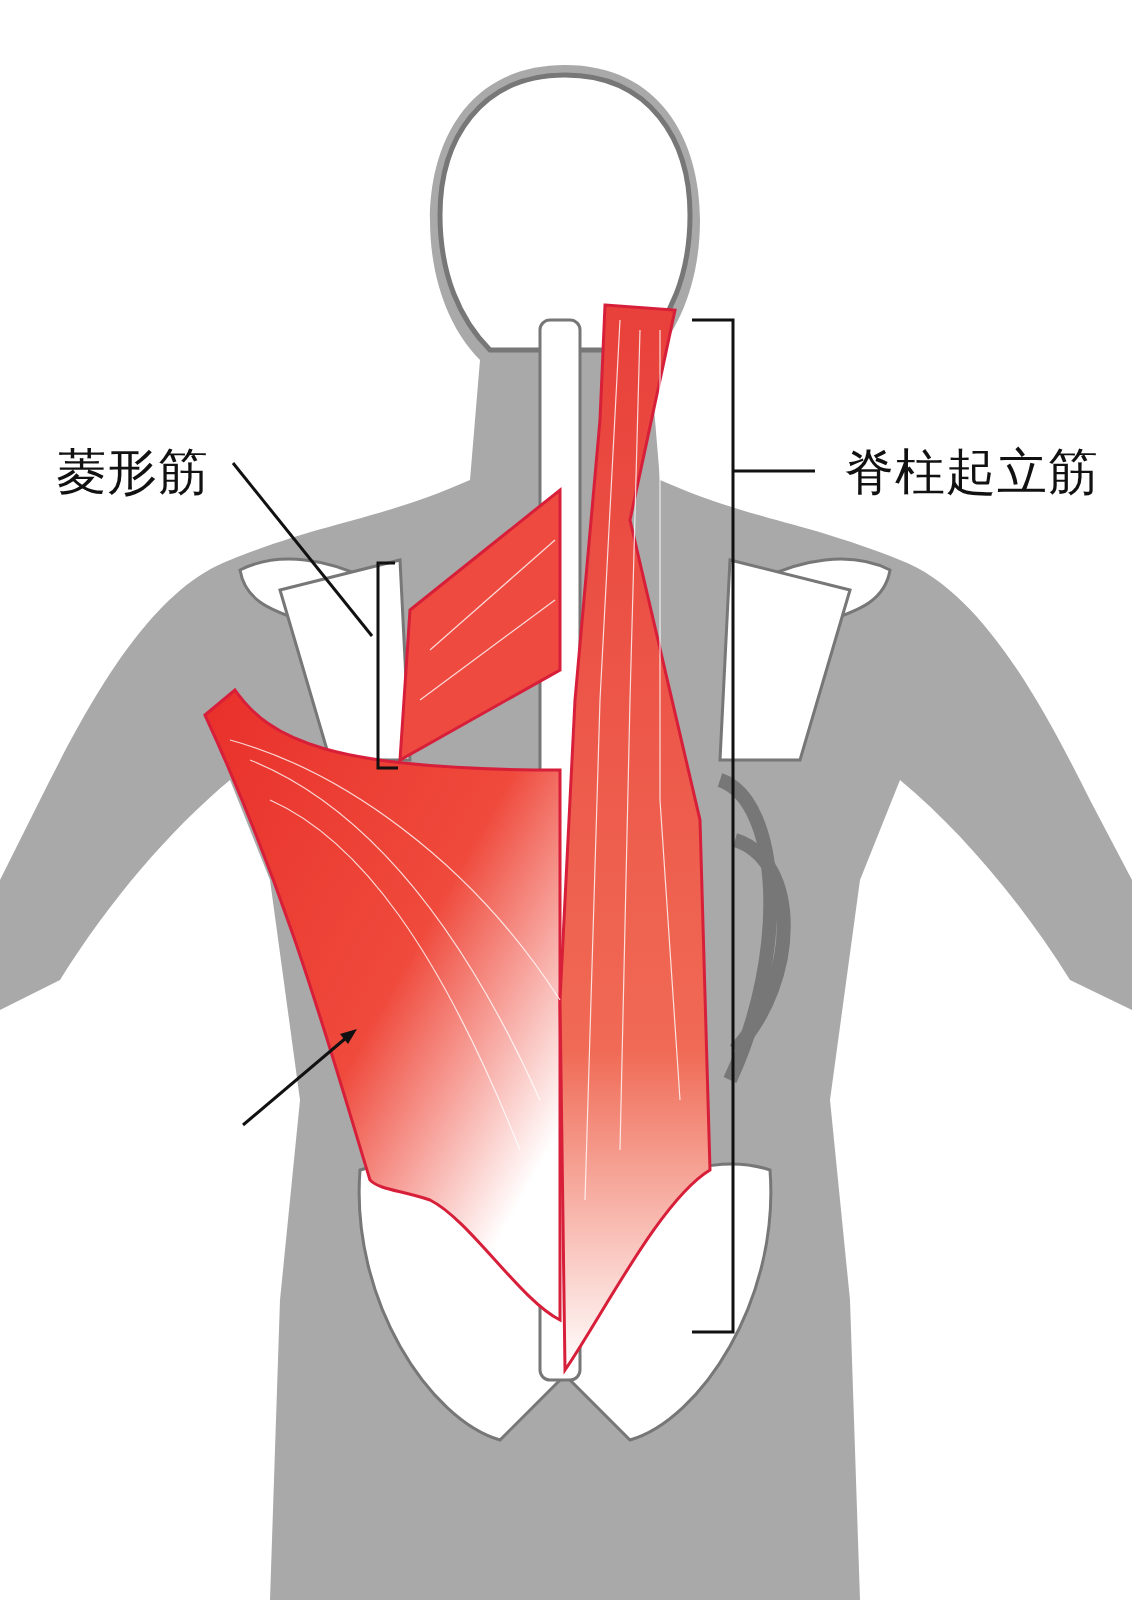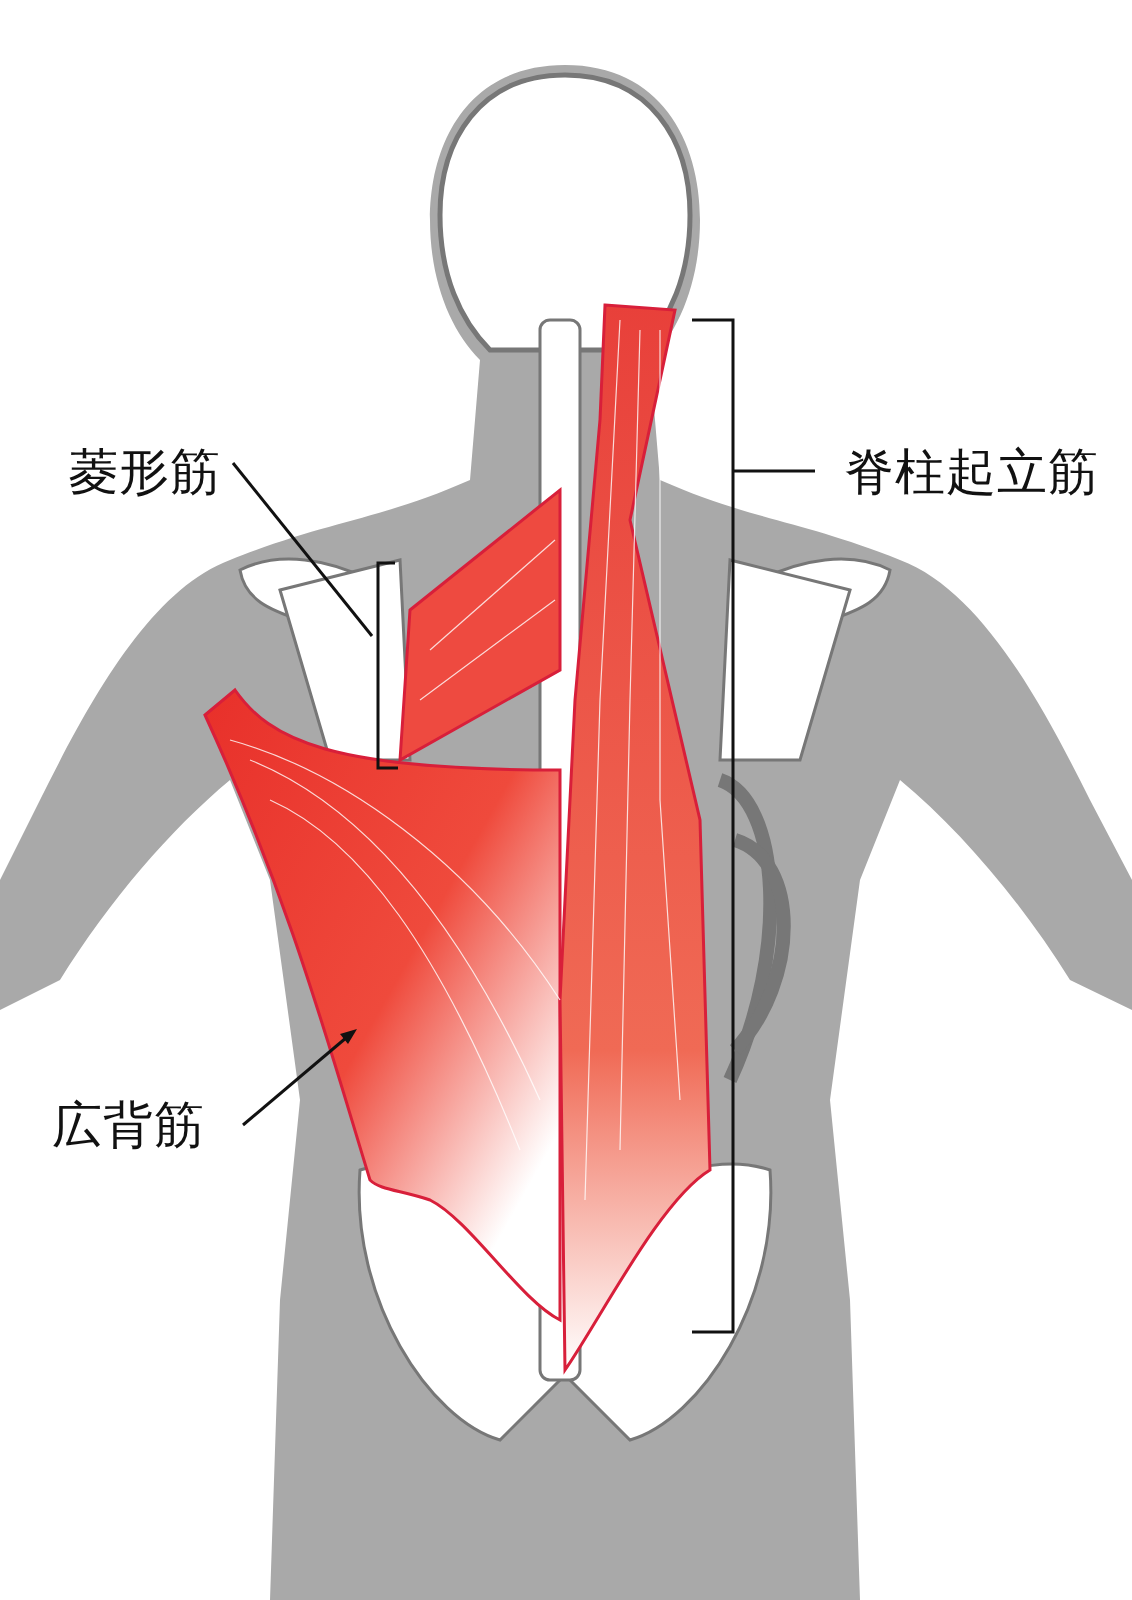--- a/index.html
+++ b/index.html
@@ -65,16 +65,15 @@
     <g stroke="#111" stroke-width="3" fill="none">
       <path d="M233 463 L372 636"></path>
       <path d="M395 563 L378 563 L378 768 L398 768"></path>
       <path d="M692 320 L733 320 L733 1332 L692 1332"></path>
       <path d="M733 471 L815 471"></path>
       <path d="M243 1125 L353 1032"></path>
     </g>
     <polygon points="357,1029 340,1034 348,1044" fill="#111"></polygon>
   </svg>
 
-  <div class="label" style="left:68px;top:447px;">菱形筋</div>
+  <div class="label" style="left:56px;top:447px;">菱形筋</div>
   <div class="label" style="left:836px;top:447px;margin-left:8px;">脊柱起立筋</div>
-  <div class="label" style="left:52px;top:1100px;">広背筋</div>
 </div>
 
 </body></html>

